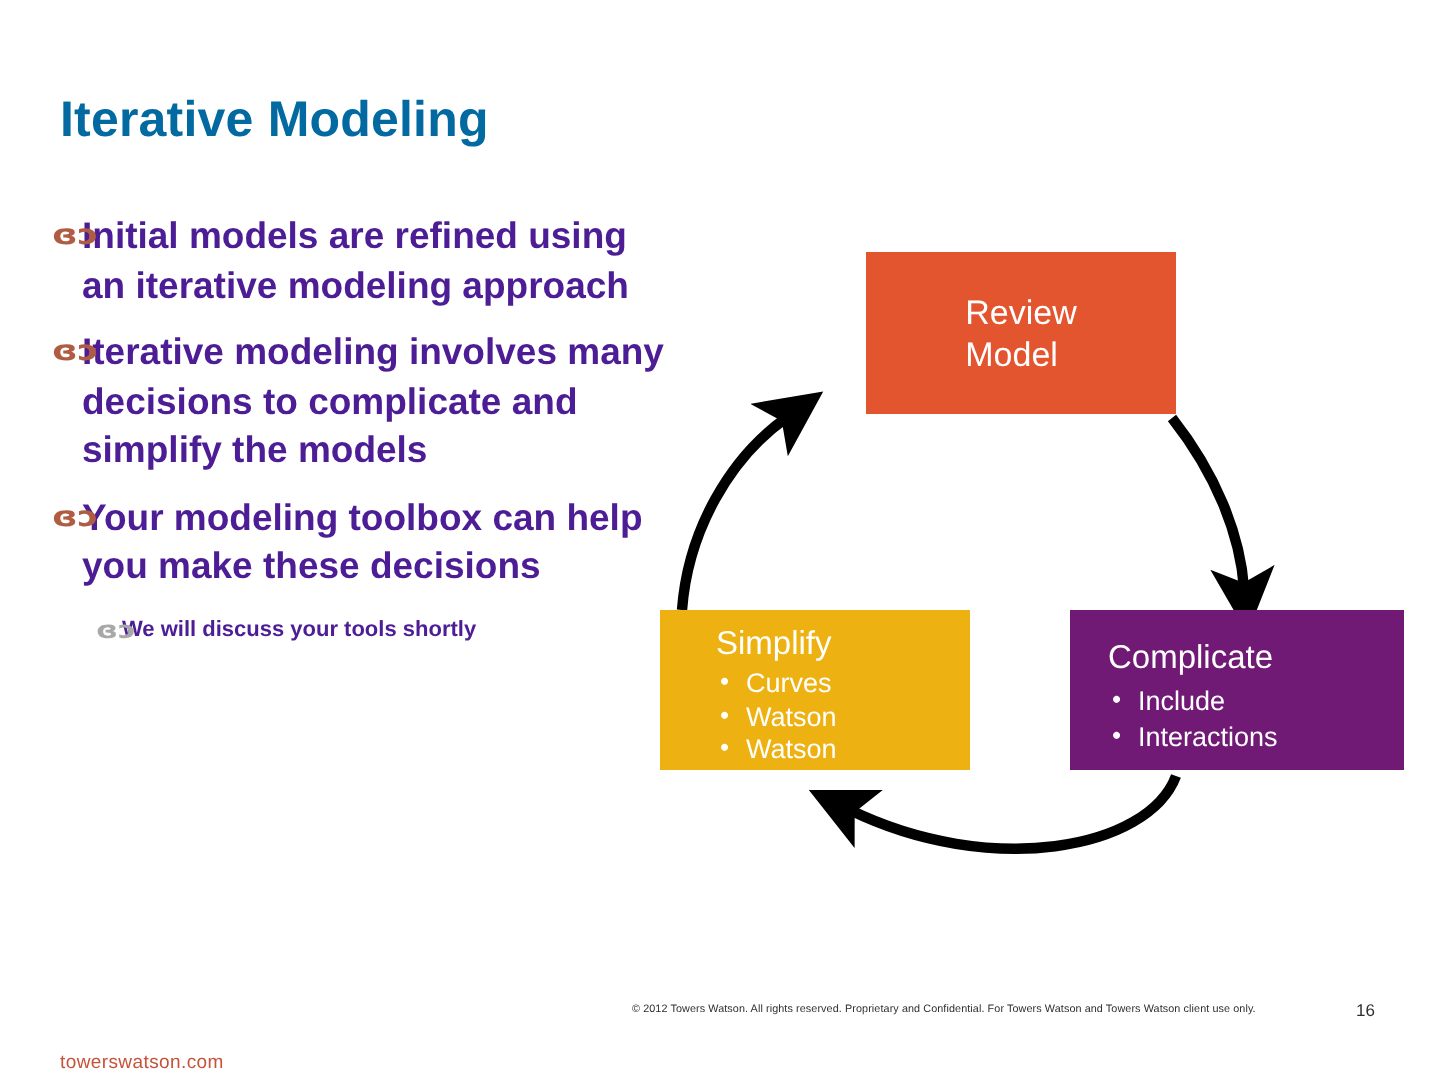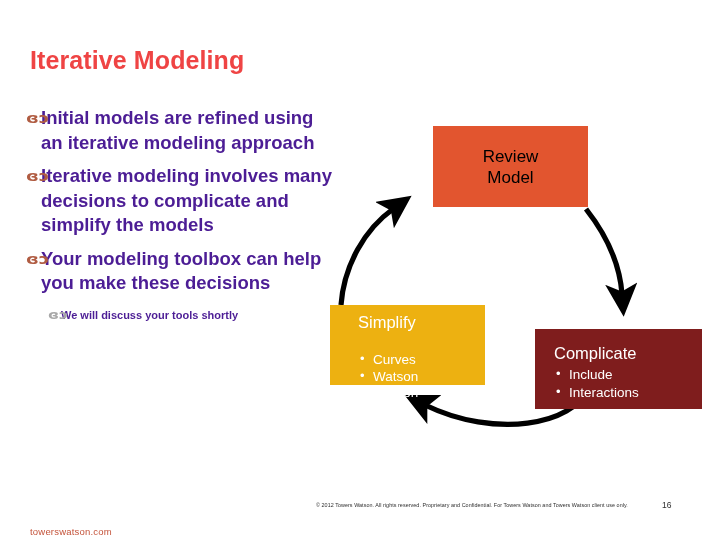--- a/index.html
+++ b/index.html
@@ -19,21 +19,21 @@
   }
 
   
   #slide-title {
     position: absolute;
     left: 30px;
     top: 46px;
     width: 420px;
     font-size: 25px;
     font-weight: bold;
-    color: #ef4444;
+    color: #0369a1;
     letter-spacing: 0.1px;
     white-space: nowrap;
   }
 
   
   #body-list {
     position: absolute;
     left: 26px;
     top: 106px;
     width: 310px;
@@ -106,45 +106,44 @@
     background: #e2552f;
     display: flex;
     flex-direction: column;
     align-items: center;
     justify-content: center;
   }
   #box-review .cyc-title {
     font-size: 17px;
     line-height: 21px;
     font-weight: normal;
-    text-align: center;
-    color: #000000;
+    text-align: left;
+    color: #ffffff;
   }
   #box-simplify {
     left: 10px;
     top: 200px;
     width: 155px;
     height: 80px;
     background: #edb111;
     padding: 6px 0 0 28px;
   }
   #box-complicate {
     left: 215px;
     top: 200px;
     width: 167px;
     height: 80px;
-    background: #7f1d1d;
+    background: #701a75;
     padding: 13px 0 0 19px;
-    margin-top: 24px;
   }
   .cyc-head {
     font-size: 16.5px;
     line-height: 22px;
     color: #ffffff;
-    margin-bottom: 19px;
+    margin-bottom: 1px;
   }
   .cyc-sublist {
     list-style: none;
     margin: 0;
     padding: 0;
   }
   .cyc-sublist li {
     position: relative;
     font-size: 13.5px;
     line-height: 16.5px;
@@ -180,21 +179,21 @@
     position: absolute;
     left: 316px;
     top: 502px;
     font-size: 5.4px;
     color: #2e2e2e;
     letter-spacing: 0.05px;
     white-space: nowrap;
   }
   #footer-page {
     position: absolute;
-    left: 662px;
+    left: 678px;
     top: 500px;
     font-size: 8.5px;
     color: #2e2e2e;
     text-align: center;
   }
 </style>
 </head>
 <body>
 
 <div id="slide">

